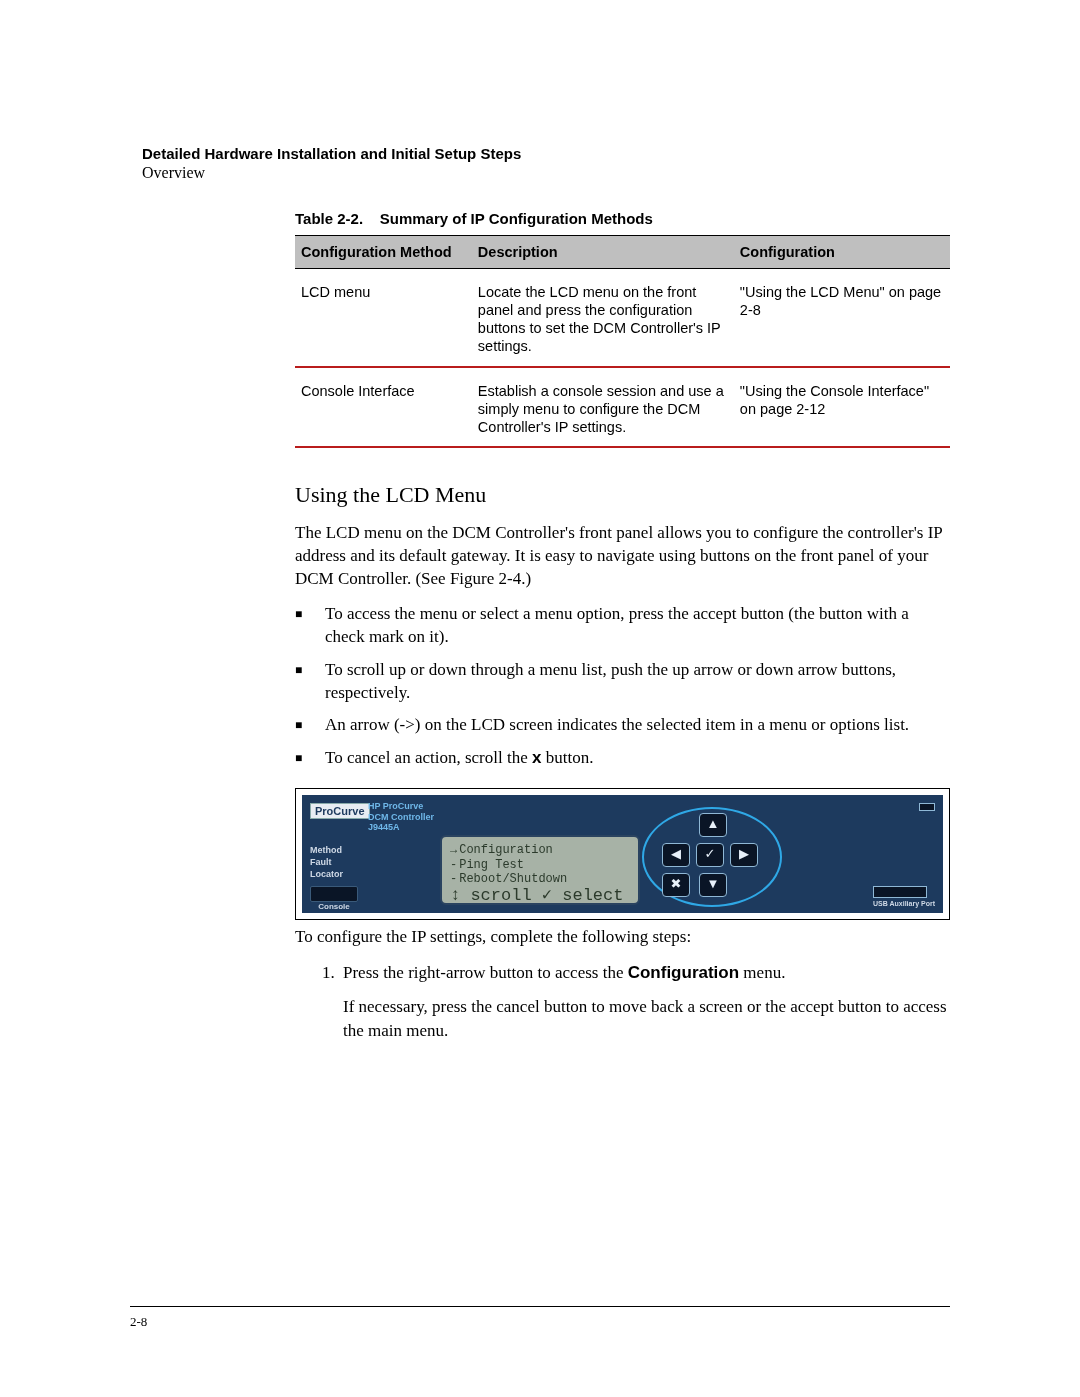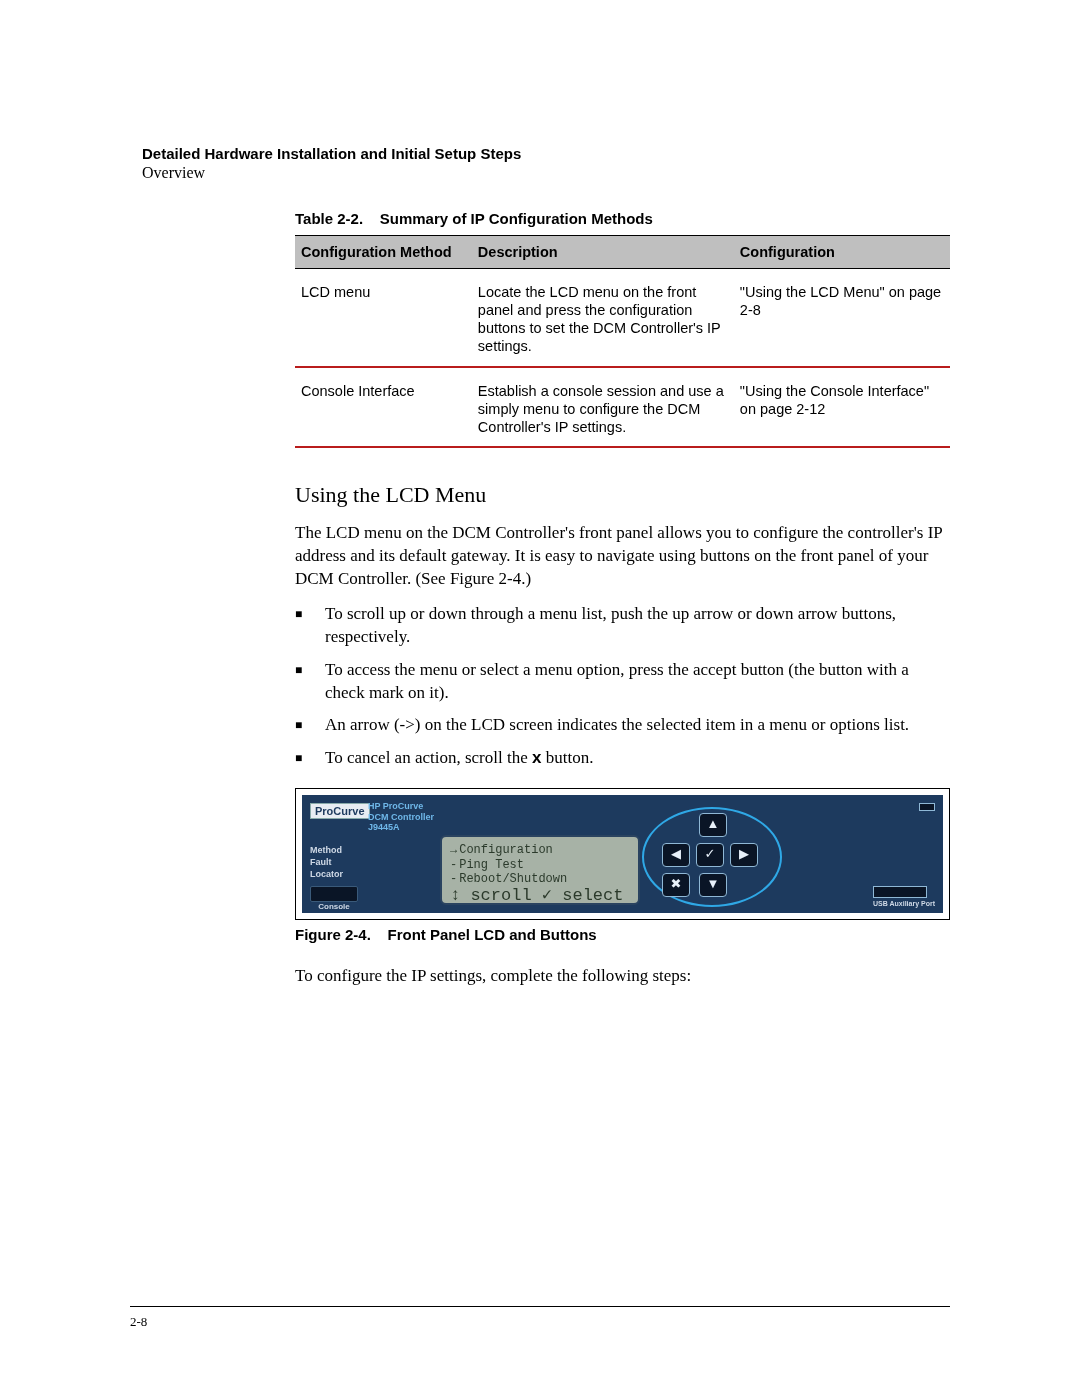--- a/index.html
+++ b/index.html
@@ -289,22 +289,22 @@
           <td>"Using the Console Interface" on page 2-12</td>
         </tr>
       </tbody>
     </table>
 
     <h3 class="section">Using the LCD Menu</h3>
 
     <p class="body">The LCD menu on the DCM Controller's front panel allows you to configure the controller's IP address and its default gateway. It is easy to navigate using buttons on the front panel of your DCM Controller. (See Figure 2-4.)</p>
 
     <ul class="sq">
+      <li>To access the menu or select a menu option, press the accept button (the button with a check mark on it).</li>
       <li>To scroll up or down through a menu list, push the up arrow or down arrow buttons, respectively.</li>
-      <li>To access the menu or select a menu option, press the accept button (the button with a check mark on it).</li>
       <li>An arrow (-&gt;) on the LCD screen indicates the selected item in a menu or options list.</li>
       <li>
         <span>To cancel an action, scroll the </span><b class="sans">x</b><span> button.</span>
       </li>
     </ul>
 
     <div class="panel-wrap">
       <div class="panel">
         <div class="logo">ProCurve</div>
         <div class="model">
@@ -335,26 +335,28 @@
         <div class="btn x">✖</div>
         <div class="btn down">▼</div>
         <div class="usb">
           <div class="slot"></div>
           <div class="lbl">USB Auxiliary Port</div>
         </div>
         <div class="hinge"></div>
       </div>
     </div>
 
-    <div class="fig-caption">
-      <span>Figure 2-4.</span>&nbsp;&nbsp;&nbsp;
-      <span>Front Panel LCD and Buttons</span>
-    </div>
 
     <p class="body">To configure the IP settings, complete the following steps:</p>
 
+    <ol class="steps">
+      <li>
+        <span>Press the right-arrow button to access the </span><b class="sans">Configuration</b><span> menu.</span>
+        <p>If necessary, press the cancel button to move back a screen or the accept button to access the main menu.</p>
+      </li>
+    </ol>
 
   </div>
 
   <div class="footer-rule"></div>
   <div class="page-num">2-8</div>
 
 </div>
 
 </body></html>

